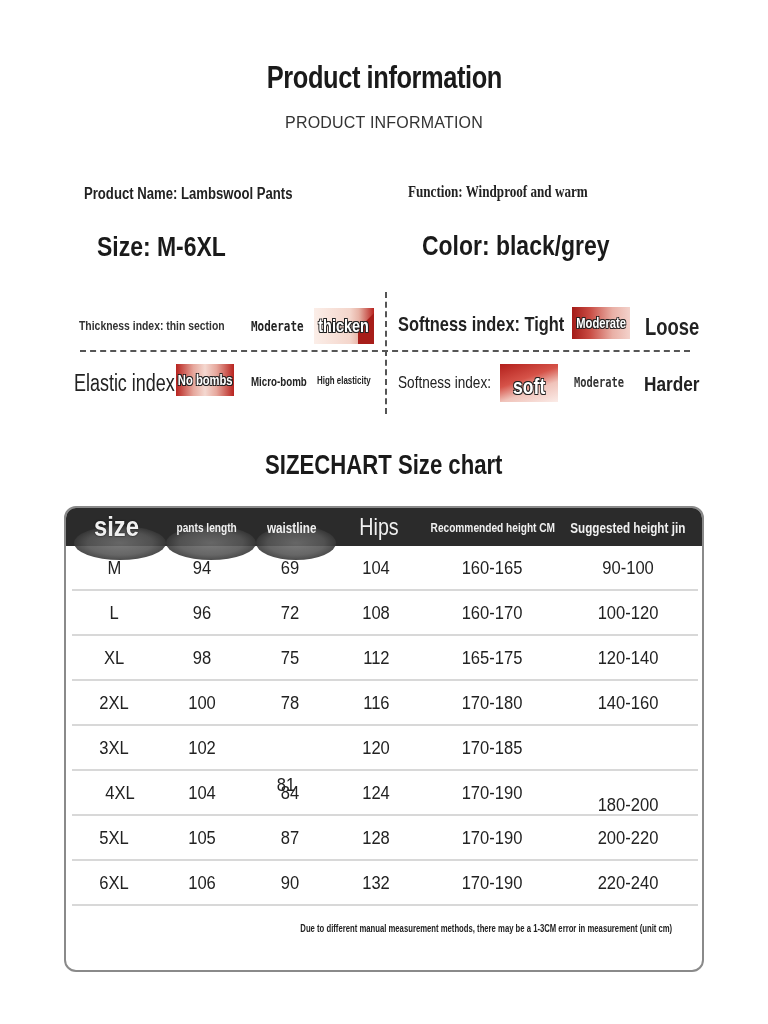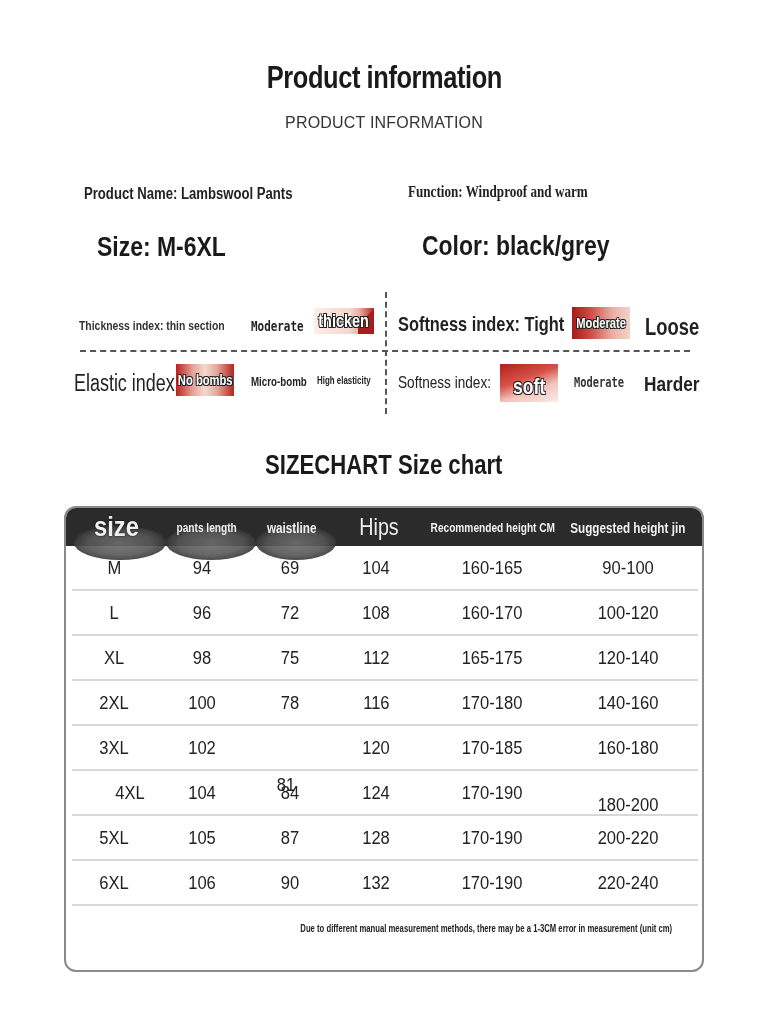--- a/index.html
+++ b/index.html
@@ -112,21 +112,21 @@
   <div class="abs info-small" style="left:84px; top:185px;"><span>Product Name: Lambswool Pants</span></div>
   <div class="abs info-small" style="left:408px; top:183px;font-family:Liberation Serif, serif;"><span>Function: Windproof and warm</span></div>
   <div class="abs info-big" style="left:97px; top:231px;"><span>Size: M-6XL</span></div>
   <div class="abs info-big" style="left:422px; top:230px;"><span>Color: black/grey</span></div>
 
   <div class="abs dash-v" style="left:385px; top:292px; height:122px;"></div>
   <div class="abs dash-h" style="left:80px; top:350px; width:610px;"></div>
 
   <div class="abs" style="left:79px; top:318px; font-size:13px; font-weight:bold; color:#333;"><span class="sq">Thickness index: thin section</span></div>
   <div class="abs" style="left:251px; top:318px; font-size:14px; font-weight:bold; font-family:'DejaVu Sans Mono', monospace; color:#222;"><span class="sq" style="transform:scaleX(0.78);">Moderate</span></div>
-  <div class="badge b-thicken" style="left:314px; top:308px; width:60px; height:26px;">
+  <div class="badge b-thicken" style="left:314px; top:308px; width:60px; height:36px;">
     <div class="txt" style="font-size:18px;"><span>thicken</span></div>
   </div>
 
   <div class="abs" style="left:398px; top:312px; font-size:21px; font-weight:bold; color:#222;"><span class="sq" style="transform:scaleX(0.78);">Softness index: Tight</span></div>
   <div class="badge b-moderate" style="left:572px; top:307px; width:58px; height:32px;">
     <div class="txt" style="font-size:14px;"><span>Moderate</span></div>
   </div>
   <div class="abs" style="left:645px; top:314px; font-size:23px; font-weight:bold; color:#222;"><span class="sq" style="transform:scaleX(0.8);">Loose</span></div>
 
   <div class="abs" style="left:74px; top:370px; font-size:23px; color:#222;"><span class="sq" style="transform:scaleX(0.78);">Elastic index:</span></div>
@@ -261,26 +261,23 @@
           </div>
           <div class="cell" style="left: 174px; width: 80px; margin-top: 37px;">
             <span>81</span>
           </div>
           <div class="cell" style="left: 264px; width: 80px;">
             <span>120</span>
           </div>
           <div class="cell" style="left: 350px; width: 140px;">
             <span>170-185</span>
           </div>
-          <div class="cell" style="left: 486px; width: 140px;">
-            <span>160-180</span>
-          </div>
         </div>
         <div class="row" style="top: 263px;">
-          <div class="cell" style="left: 18px; width: 80px;">
+          <div class="cell" style="left: 8px; width: 80px;">
             <span>4XL</span>
           </div>
           <div class="cell" style="left: 90px; width: 80px;">
             <span>104</span>
           </div>
           <div class="cell" style="left: 178px; width: 80px;">
             <span>84</span>
           </div>
           <div class="cell" style="left: 264px; width: 80px;">
             <span>124</span>

